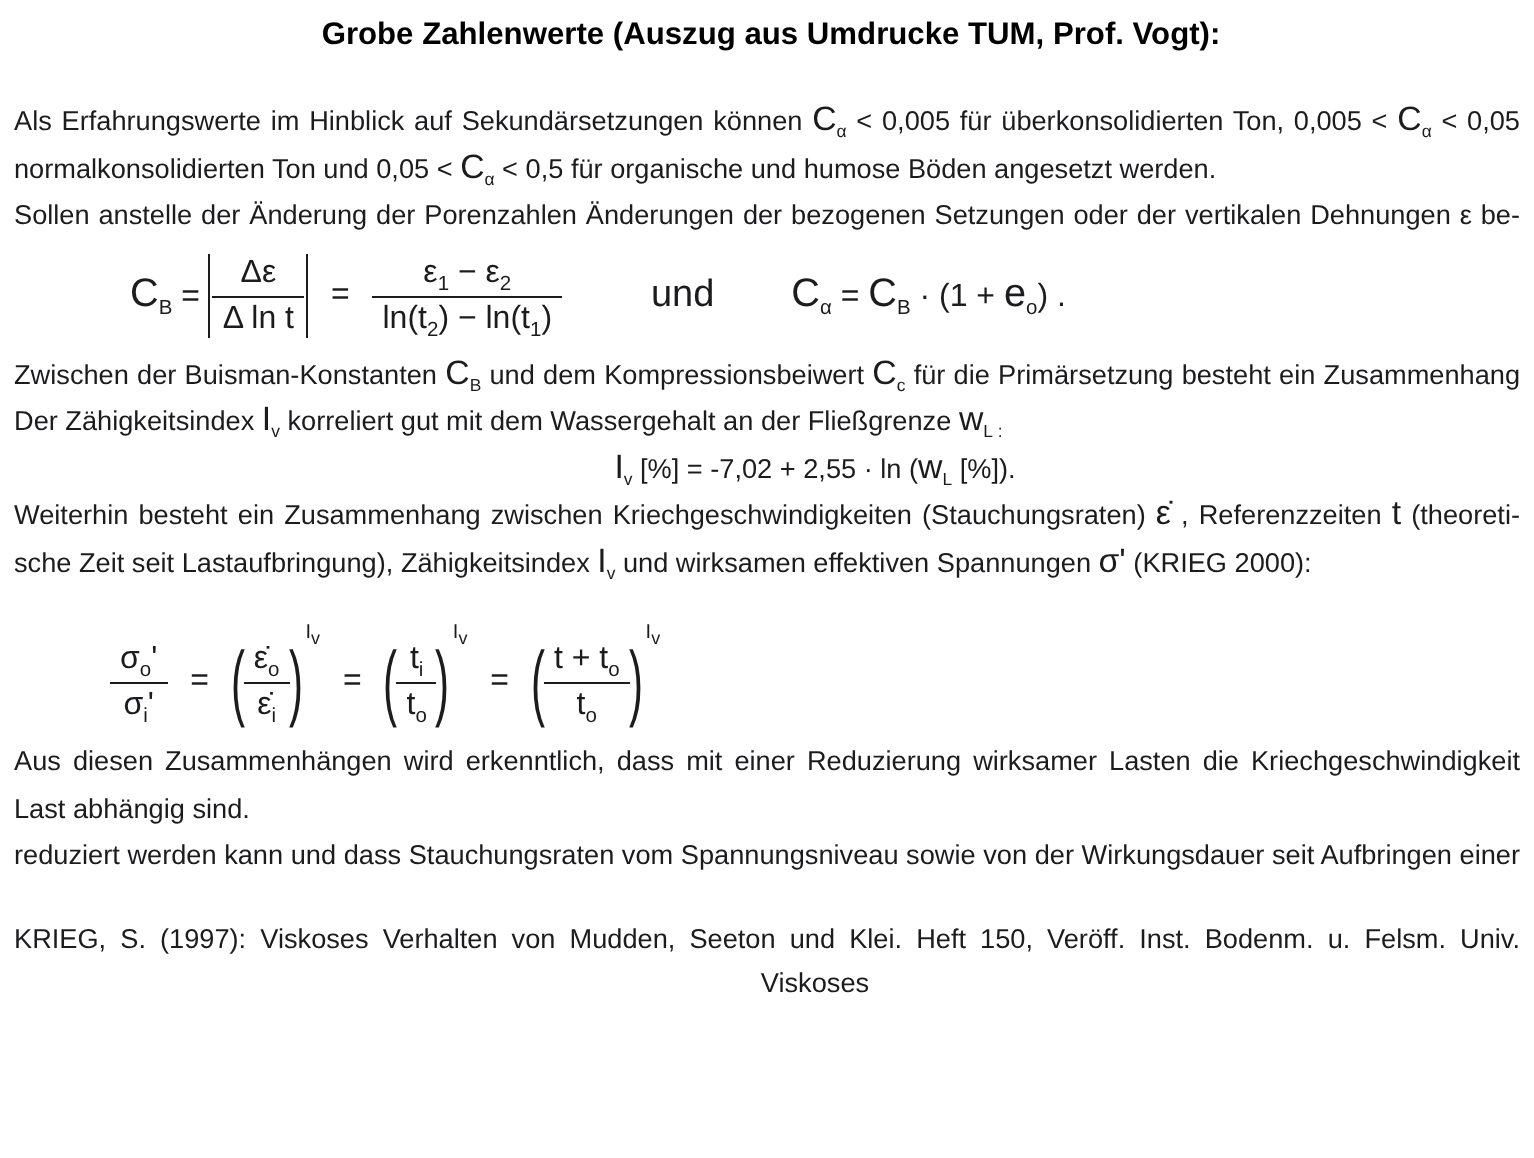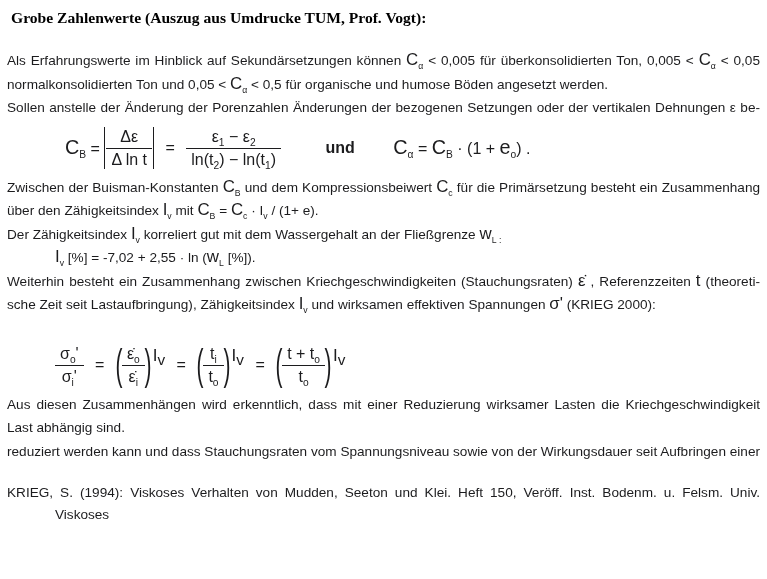--- a/index.html
+++ b/index.html
@@ -13,37 +13,38 @@
   .page {
     box-sizing: border-box;
     width: 767px;
     height: 579px;
     padding: 8px 7px 0 7px;
     font-family: "Liberation Sans", sans-serif;
     font-size: 13.6px;
     color: #1c1c1e;
   }
   .doc-title {
-    font-family: Liberation Serif, serif;
+    font-family: Liberation Sans, sans-serif;
     font-weight: bold;
     font-size: 15.6px;
     color: #000000;
     margin: 0 0 21px 4px;
     line-height: 20px;
+    text-align: center;
   }
   .line {
     line-height: 23.5px;
     height: 23.5px;
     overflow: hidden;
   }
   .just {
     text-align: justify;
     text-align-last: justify;
   }
-  .indent48 { padding-left: 48px; }
+  .indent48 { padding-left: 48px; text-align: center; }
   .var {
     font-size: 1.24em;
     line-height: 1;
   }
   sub { font-size: 0.64em; line-height: 0; }
   sup sub { font-size: 0.9em; }
 
   
   .formula {
     font-size: 16px;
@@ -72,44 +73,42 @@
   }
   .abs {
     display: inline-block;
     vertical-align: middle;
     border-left: 1.4px solid #1c1c1e;
     border-right: 1.4px solid #1c1c1e;
     padding: 0 1px;
   }
   .fop { margin: 0 7px; display: inline-block; vertical-align: middle; }
   .f-und {
-    font-size: 16px;
+    font-size: 19px;
     margin: 0 34px 0 40px;
     display: inline-block;
     vertical-align: middle;
-    font-weight: bold;
   }
   .f-runs { display: inline-block; vertical-align: middle; }
   .paren {
     display: inline-block;
     vertical-align: middle;
     font-size: 42px;
     font-weight: 100;
     line-height: 0.9;
     transform: scaleX(0.5);
     margin: 0 -4px;
   }
   .exp {
     display: inline-block;
     vertical-align: top;
-    font-size: 17px;
+    font-size: 10px;
     position: relative;
     top: -8px;
     margin-left: 2px;
-    margin-top: 11px;
   }
   .para { margin: 0; }
   .p8 { margin-top: 4px; }
   .reference {
     margin-top: 19px;
   }
   .reference .line { line-height: 22px; height: 22px; }
 </style>
 </head>
 <body>
@@ -132,21 +131,20 @@
     <span class="f-runs"><span class="var">C</span><sub>B</sub> =</span>
     <span class="abs"><span class="frac"><span class="num">Δε</span><span class="den">Δ ln t</span></span></span>
     <span class="fop">=</span>
     <span class="frac"><span class="num">ε<sub>1</sub> − ε<sub>2</sub></span><span class="den">ln(t<sub>2</sub>) − ln(t<sub>1</sub>)</span></span>
     <span class="f-und">und</span>
     <span class="f-runs"><span class="var">C</span><sub>α</sub> = <span class="var">C</span><sub>B</sub> · (1 + <span class="var">e</span><sub>o</sub>) .</span>
   </div>
 
   <div class="para">
     <div class="line just">Zwischen der Buisman-Konstanten <span class="var">C</span><sub>B</sub> und dem Kompressionsbeiwert <span class="var">C</span><sub>c</sub> für die Primärsetzung besteht ein Zusammenhang</div>
-    <div class="line">über den Zähigkeitsindex <span class="var">I</span><sub>v</sub> mit <span class="var">C</span><sub>B</sub> = <span class="var">C</span><sub>c</sub> · I<sub>v</sub> / (1+ e).</div>
   </div>
 
   <div class="para">
     <div class="line">Der Zähigkeitsindex <span class="var">I</span><sub>v</sub> korreliert gut mit dem Wassergehalt an der Fließgrenze <span class="var">w</span><sub>L</sub><sub> :</sub></div>
   </div>
 
   <div class="para">
     <div class="line indent48"><span class="var">I</span><sub>v</sub> [%] = -7,02 + 2,55 · ln (<span class="var">w</span><sub>L</sub> [%]).</div>
   </div>
 
@@ -165,17 +163,17 @@
     <span class="term"><span class="paren">(</span><span class="frac"><span class="num">t + t<sub>o</sub></span><span class="den">t<sub>o</sub></span></span><span class="paren">)</span><sup class="exp">I<sub>v</sub></sup></span>
   </div>
 
   <div class="para p8">
     <div class="line just">Aus diesen Zusammenhängen wird erkenntlich, dass mit einer Reduzierung wirksamer Lasten die Kriechgeschwindigkeit</div>
     <div class="line">Last abhängig sind.</div>
     <div class="line just">reduziert werden kann und dass Stauchungsraten vom Spannungsniveau sowie von der Wirkungsdauer seit Aufbringen einer</div>
   </div>
 
   <div class="reference">
-    <div class="line just">KRIEG, S. (1994): Viskoses Verhalten von Mudden, Seeton und Klei. Heft 150, Veröff. Inst. Bodenm. u. Felsm. Univ.</div>
+    <div class="line just">KRIEG, S. (1997): Viskoses Verhalten von Mudden, Seeton und Klei. Heft 150, Veröff. Inst. Bodenm. u. Felsm. Univ.</div>
     <div class="line indent48">Viskoses</div>
   </div>
 
 </div>
 
 </body></html>

